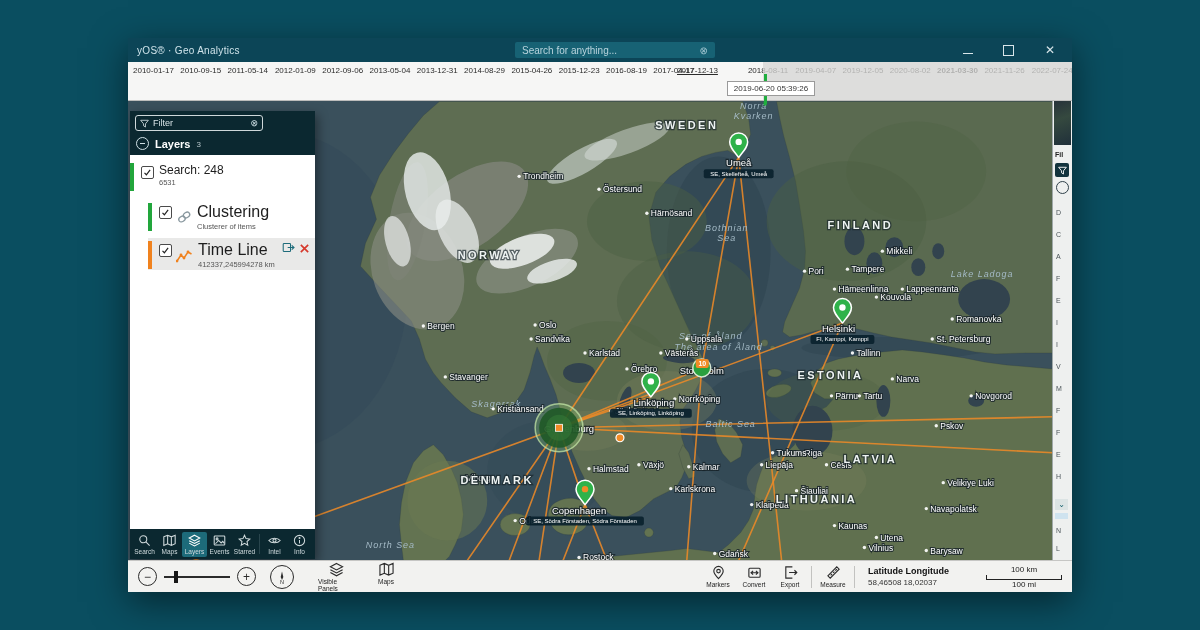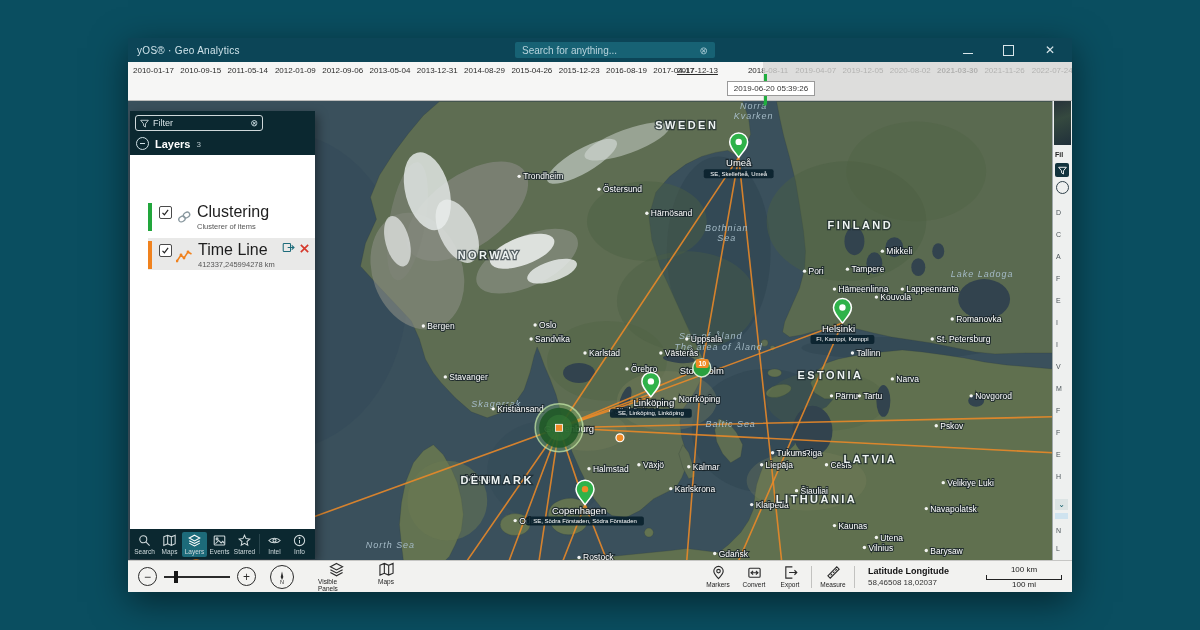--- a/index.html
+++ b/index.html
@@ -401,20 +401,32 @@
             </div>
             <div class="layers-row">
               <span class="layers-ico">
                   <i></i>
                 </span>
               <span class="layers-label">Layers</span>
               <span class="layers-count">3</span>
             </div>
           </div>
           <div class="panel-body" id="panel-body">
+              <div class="litem big" style="top: 8px; left: 0px; right: 0px;">
+                <div class="accentbar" style="background: rgb(34, 166, 60); height: 28px;"></div>
+                <div class="cb">
+                  <svg width="9" height="9" viewBox="0 0 12 12" style="position:absolute;left:0.5px;top:0.5px">
+                    <path d="M2,6.5 L4.5,9 9.5,2.5" fill="none" stroke="#222" stroke-width="1.6"></path>
+                  </svg>
+                </div>
+                <div class="txt">
+                  <div class="t1">Search: 248</div>
+                  <div class="t2">6531</div>
+                </div>
+              </div>
               <div class="litem" style="top: 48px; left: 18px; right: 0px;">
                 <div class="accentbar" style="background: rgb(34, 166, 60); height: 28px;"></div>
                 <div class="cb">
                   <svg width="9" height="9" viewBox="0 0 12 12" style="position:absolute;left:0.5px;top:0.5px">
                     <path d="M2,6.5 L4.5,9 9.5,2.5" fill="none" stroke="#222" stroke-width="1.6"></path>
                   </svg>
                 </div>
                 <div style="margin: 6px 0px 0px 4px;"><svg width="16" height="16" viewBox="0 0 16 16">
                     <ellipse cx="6" cy="10" rx="3.4" ry="2.6" fill="none" stroke="#8a99a0" stroke-width="1.3" transform="rotate(-30 6 10)"></ellipse>
                     <ellipse cx="10.5" cy="6" rx="3.4" ry="2.6" fill="none" stroke="#8a99a0" stroke-width="1.3" transform="rotate(-30 10.5 6)"></ellipse>

